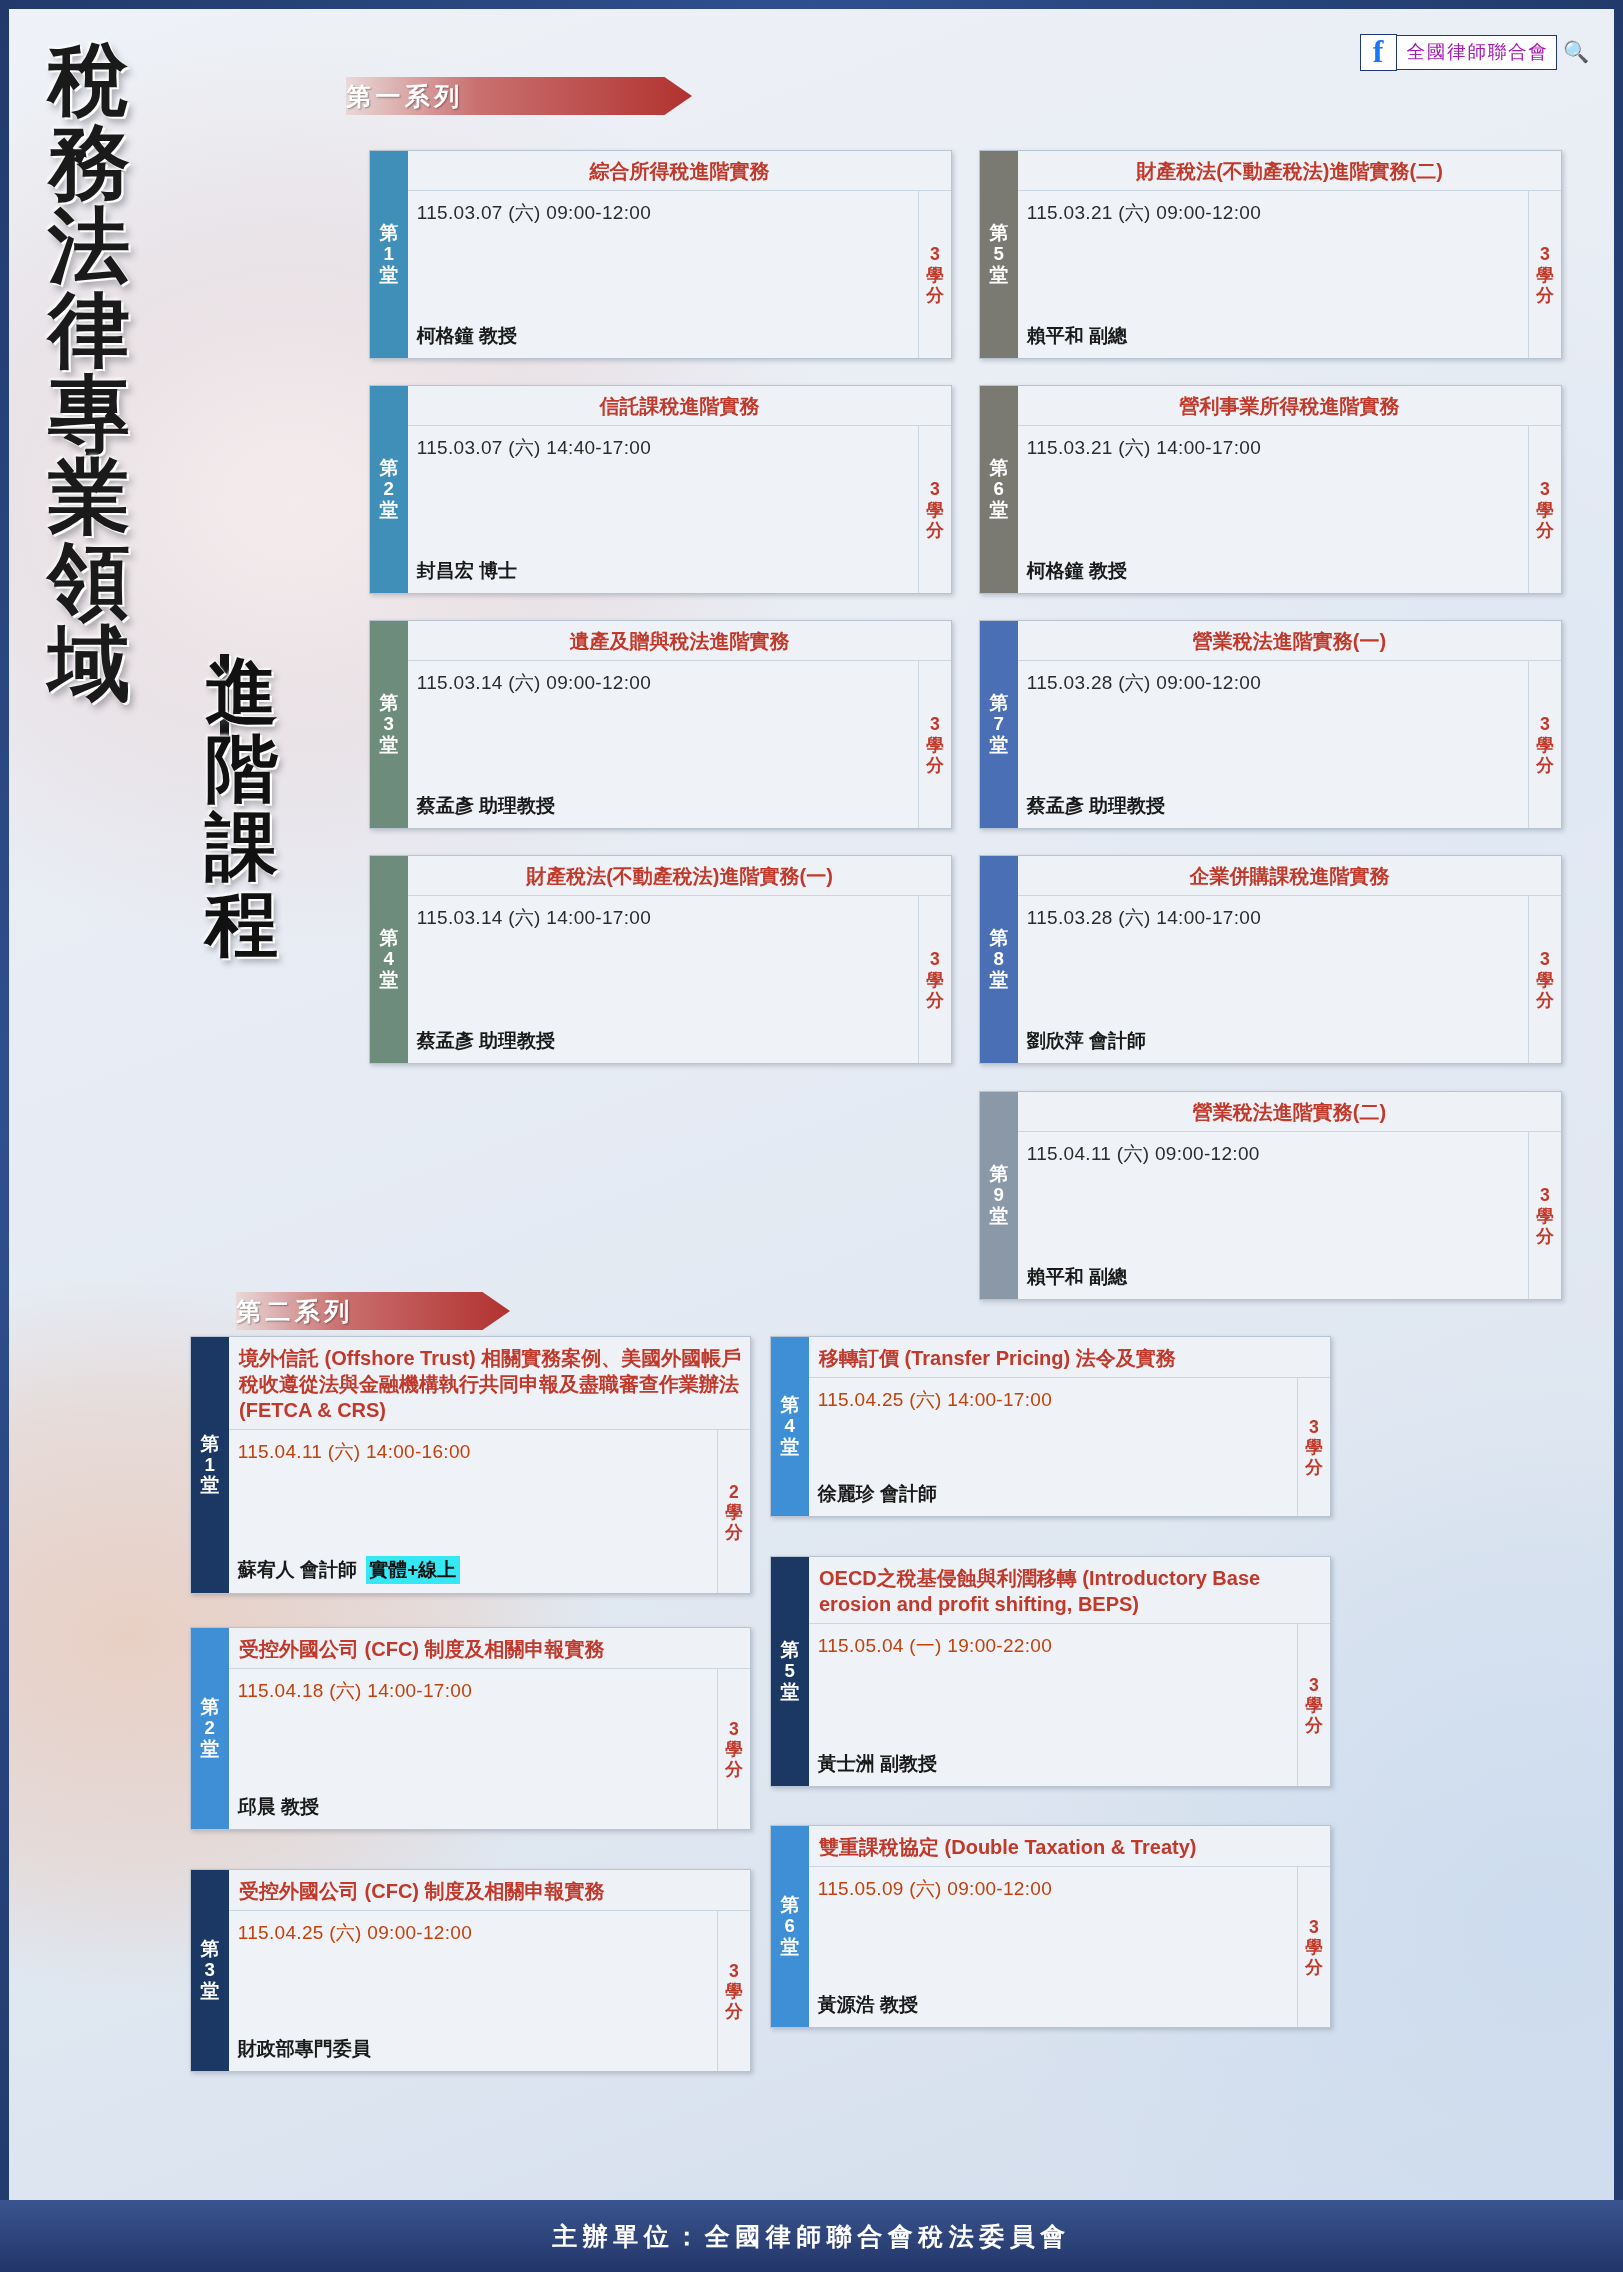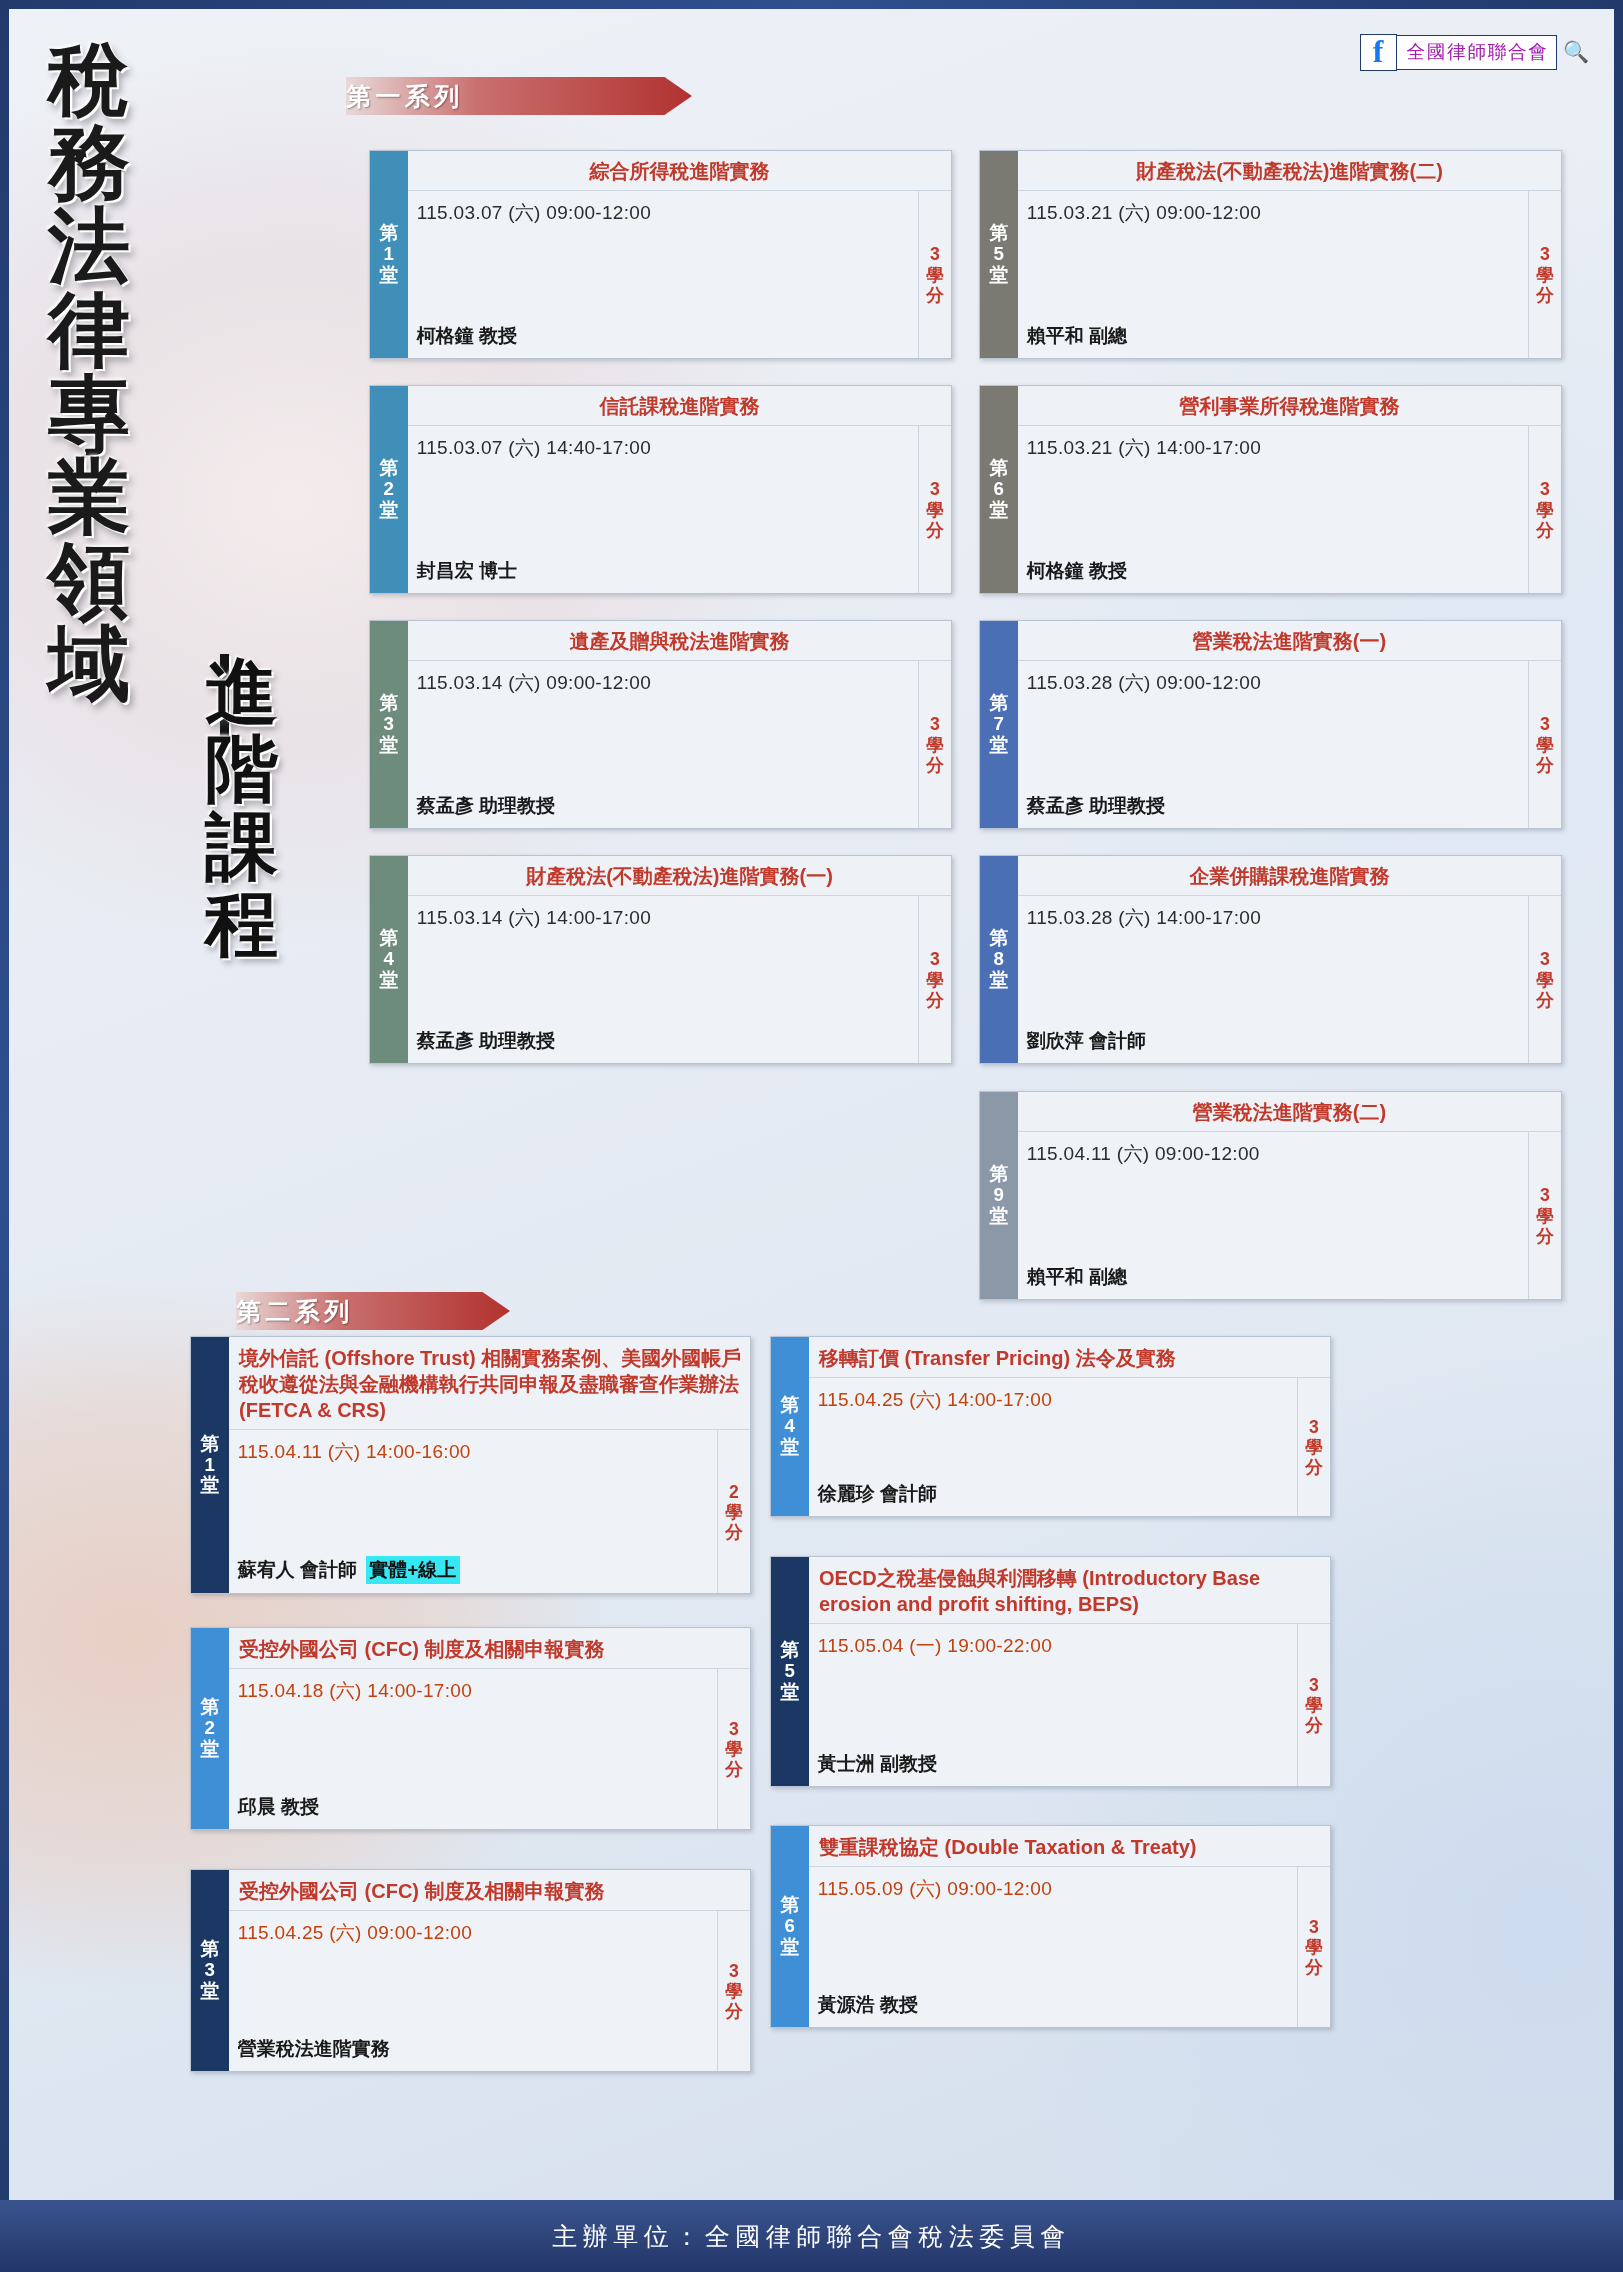--- a/index.html
+++ b/index.html
@@ -29,21 +29,21 @@
   .frame-left   { left:0; top:0; width:8.8px; height:2273px;
                   background: linear-gradient(180deg,#223a6b,#2f4f8f,#223a6b); }
   .frame-right  { right:0; top:0; width:8.8px; height:2273px;
                   background: linear-gradient(180deg,#223a6b,#2f4f8f,#223a6b); }
   .frame-bottom { left:0; bottom:0; width:1623px; height:73px;
                   background: linear-gradient(180deg,#3a5490 0%, #2c4277 60%, #22346a 100%);
                   display:flex; align-items:center; justify-content:center; }
   .footer-text {
     color: #ffffff;
     font-size: 25px;
-    font-weight: normal;
+    font-weight: bold;
     letter-spacing: 5.5px;
   }
 
   
   .fb-badge {
     position: absolute;
     right: 33px;
     top: 34px;
     display: flex;
     align-items: center;
@@ -534,21 +534,21 @@
         <span>第</span>
         <span>3</span>
         <span>堂</span>
       </div>
       <div class="card-body">
         <div class="card-title">受控外國公司 (CFC) 制度及相關申報實務</div>
         <div class="card-lower">
           <div class="card-details">
             <div class="card-date">115.04.25 (六) 09:00-12:00</div>
             <div class="card-speaker">
-              <span>營業稅法進階實務</span>
+              <span>財政部專門委員</span>
             </div>
           </div>
           <div class="card-credit">
             <span>3</span>
             <span>學</span>
             <span>分</span>
           </div>
         </div>
       </div>
     </div>

